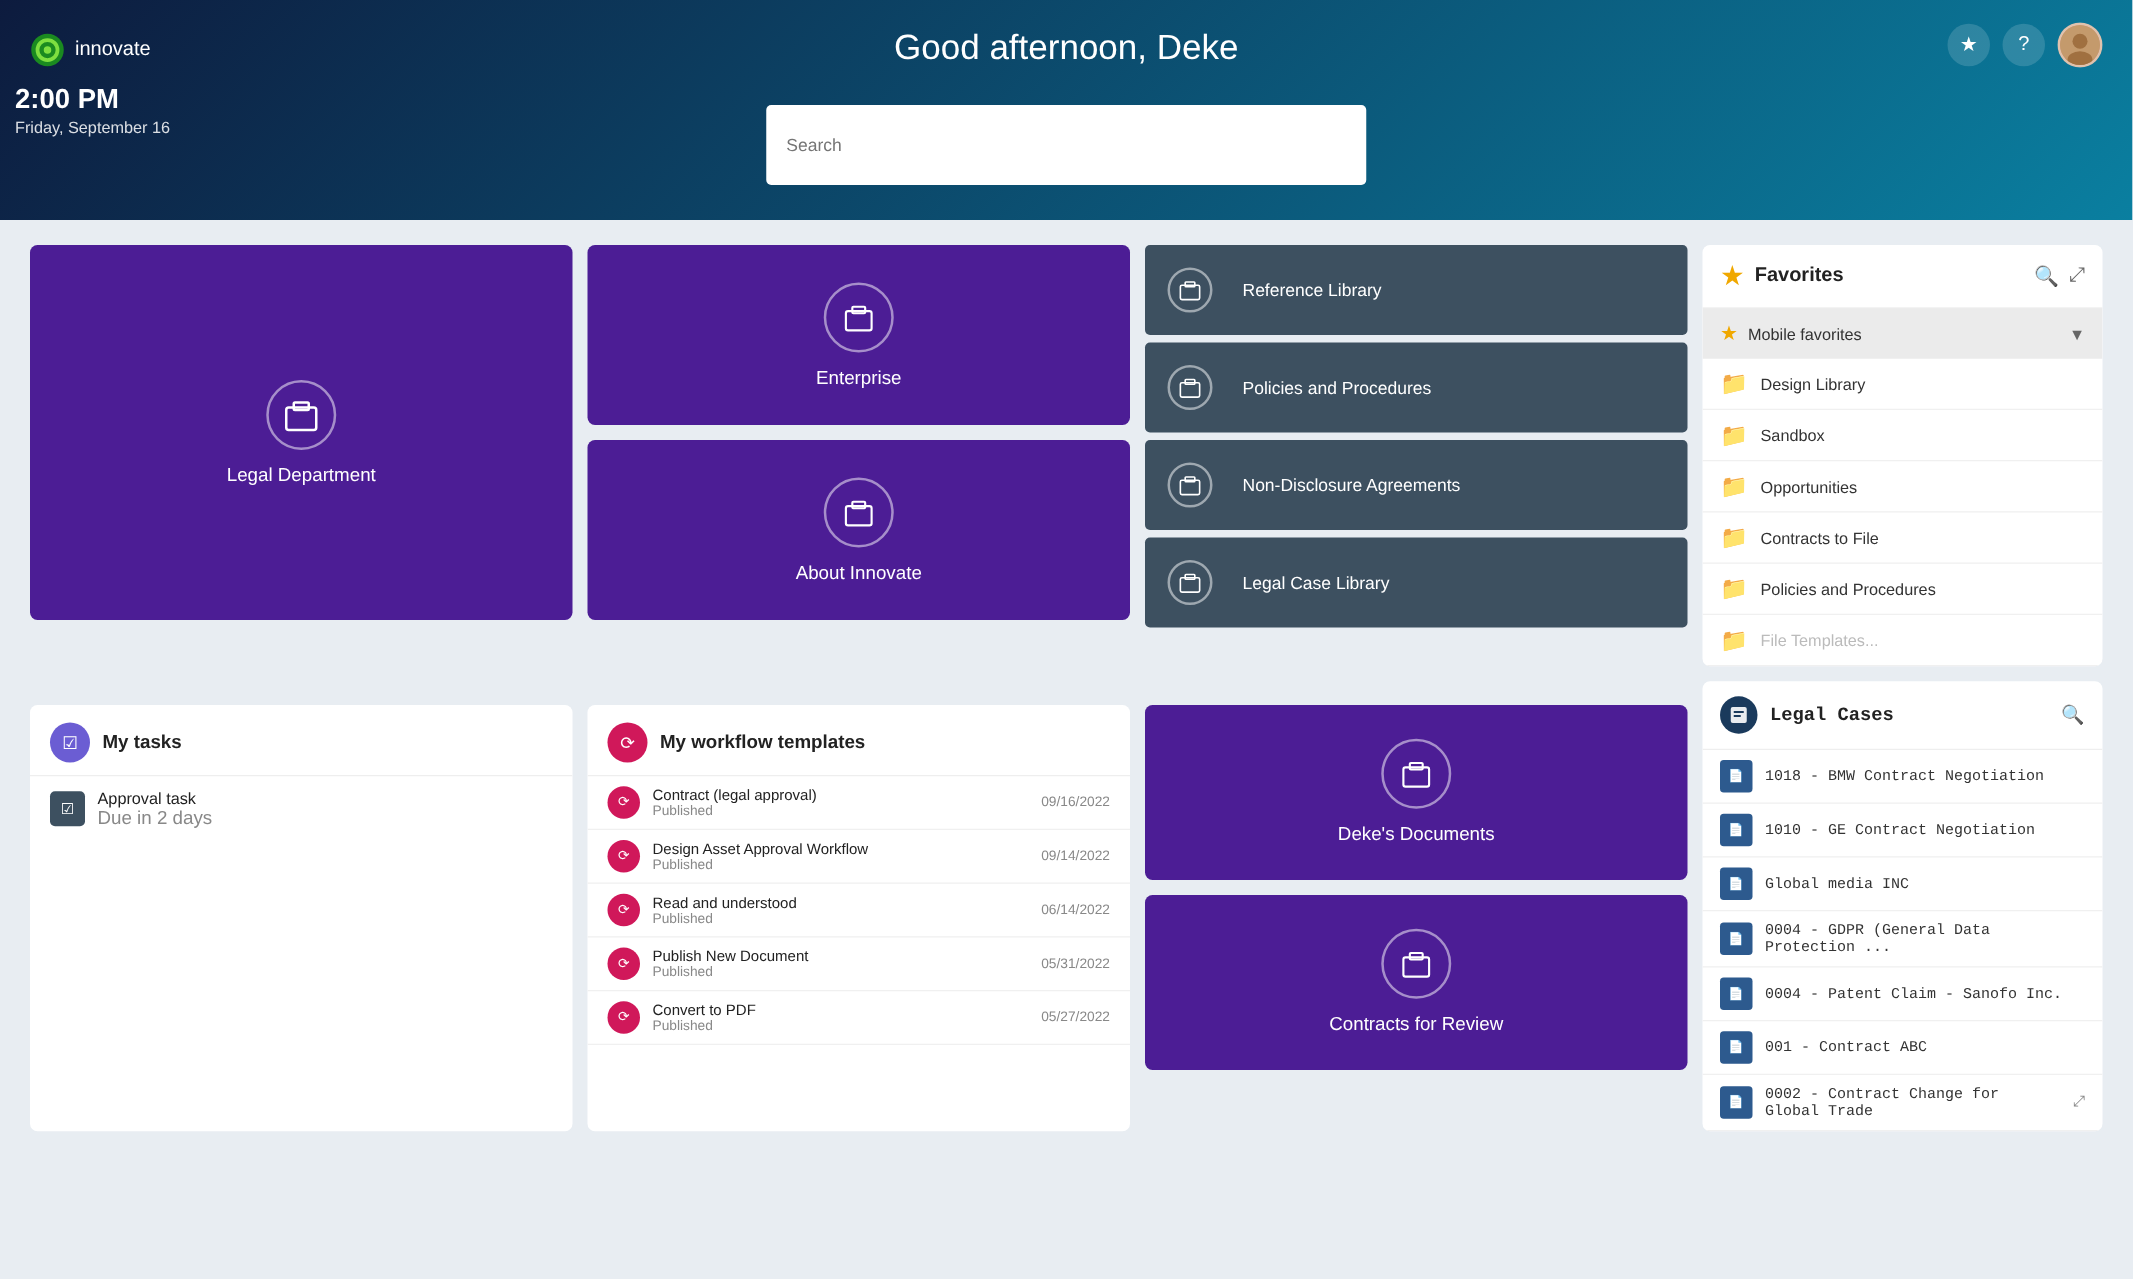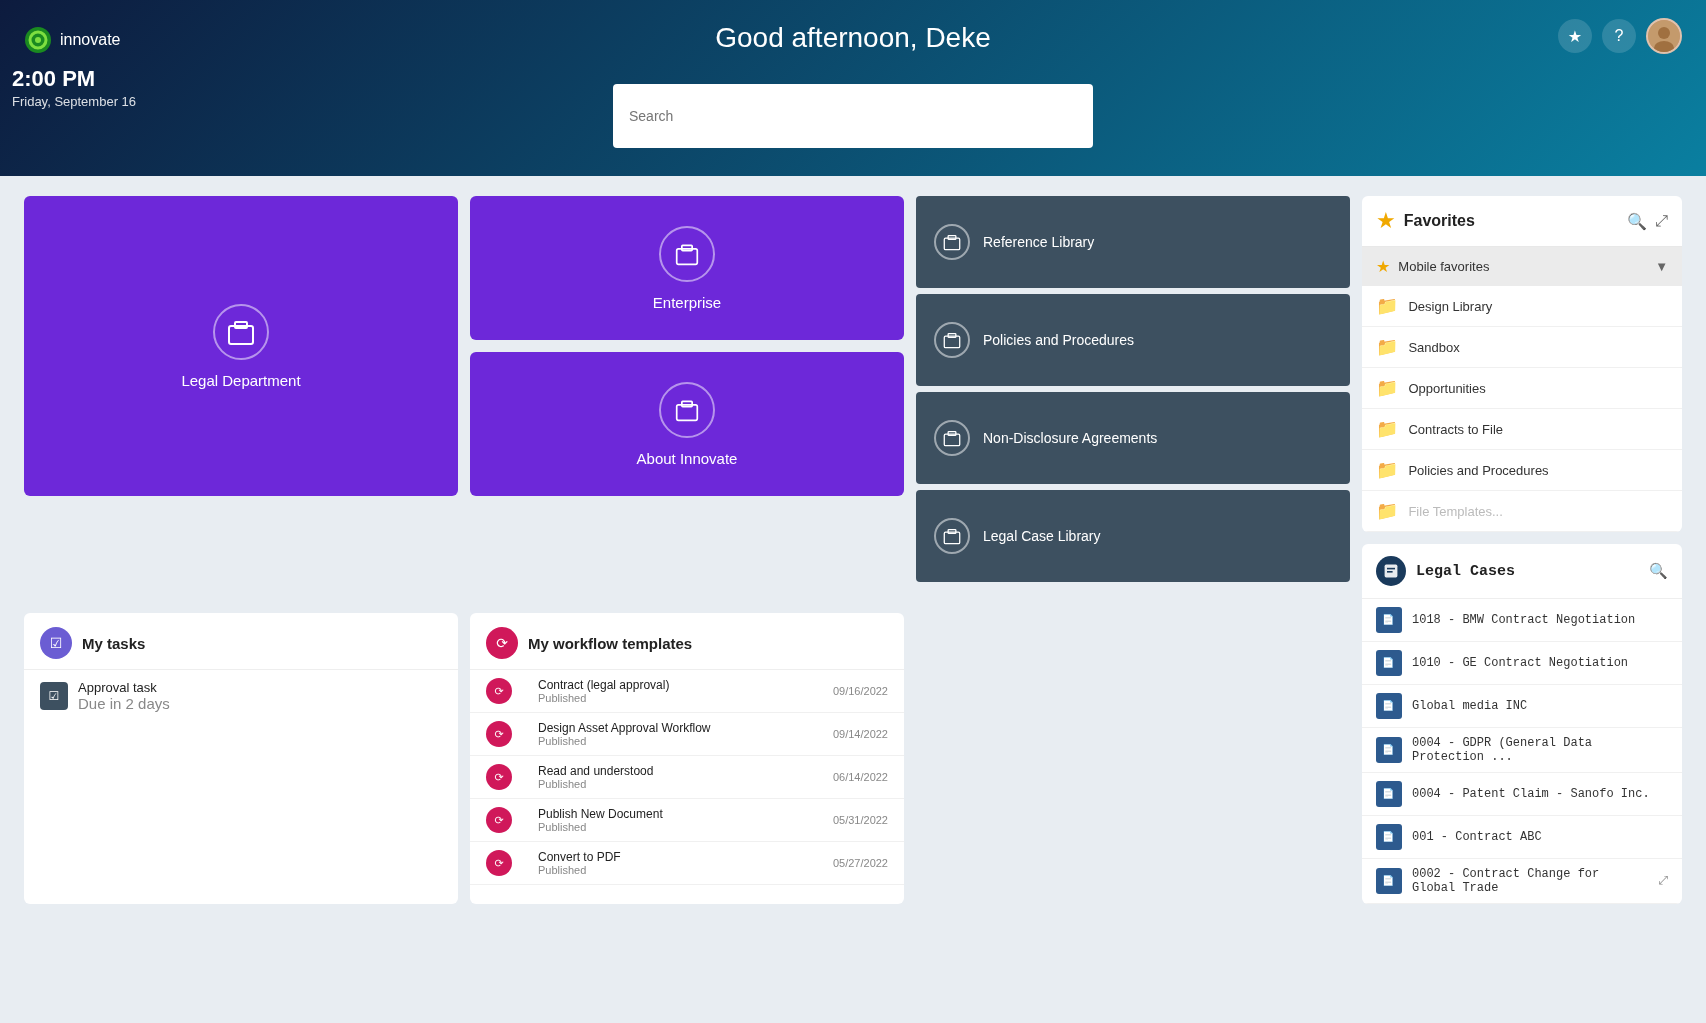--- a/index.html
+++ b/index.html
@@ -100,21 +100,21 @@
       grid-template-rows: auto auto;
       gap: 12px;
     }
 
     
     .tile {
       border-radius: 6px;
       overflow: hidden;
     }
     .tile-dark {
-      background: #6d28d9;
+      background: #4c1d95;
       color: white;
       display: flex;
       flex-direction: column;
       align-items: center;
       justify-content: center;
       cursor: pointer;
       transition: background 0.15s;
     }
     .tile-dark .tile-icon {
       width: 56px;
@@ -157,23 +157,23 @@
       grid-row: 1;
       display: flex;
       flex-direction: column;
       gap: 6px;
     }
     .col3-item {
       background: #3d5060;
       color: white;
       display: flex;
       align-items: center;
-      gap: 13px;
+      gap: 24px;
       padding: 0 18px;
-      height: 92px;
+      height: 72px;
       cursor: pointer;
       transition: background 0.15s;
       border-radius: 4px;
     }
     .col3-item .item-icon {
       width: 36px;
       height: 36px;
       border-radius: 50%;
       border: 2px solid rgba(255,255,255,0.5);
       display: flex;
@@ -325,21 +325,21 @@
       border-bottom: 1px solid #f0f0f0;
     }
     .wf-icon {
       width: 26px; height: 26px;
       background: #d0185a;
       border-radius: 50%;
       display: flex; align-items: center; justify-content: center;
       color: white; font-size: 11px;
       flex-shrink: 0;
     }
-    .wf-info { flex: 1; margin-left: 16px; }
+    .wf-info { flex: 1; }
     .wf-name { font-size: 12px; font-weight: 500; color: #222; }
     .wf-status { font-size: 11px; color: #888; }
     .wf-date { font-size: 11px; color: #888; }
 
     
     .col3-row2 {
       grid-column: 3;
       grid-row: 2;
       display: flex;
       flex-direction: column;
@@ -643,14 +643,34 @@
     <div class="workflow-item">
       <div class="wf-icon">⟳</div>
       <div class="wf-info">
         <div class="wf-name">Convert to PDF</div>
         <div class="wf-status">Published</div>
       </div>
       <span class="wf-date">05/27/2022</span>
     </div>
   </div>
 
+  <div class="col3-row2">
+    <div class="tile tile-dark col3-row2-top">
+      <div class="tile-icon">
+        <svg width="24" height="24" viewBox="0 0 28 28" fill="none">
+          <rect x="2" y="8" width="24" height="18" rx="2" stroke="white" stroke-width="2" fill="none"></rect>
+          <rect x="8" y="4" width="12" height="6" rx="1" stroke="white" stroke-width="2" fill="none"></rect>
+        </svg>
+      </div>
+      <span class="tile-label">Deke's Documents</span>
+    </div>
+    <div class="tile tile-dark col3-row2-bottom">
+      <div class="tile-icon">
+        <svg width="24" height="24" viewBox="0 0 28 28" fill="none">
+          <rect x="2" y="8" width="24" height="18" rx="2" stroke="white" stroke-width="2" fill="none"></rect>
+          <rect x="8" y="4" width="12" height="6" rx="1" stroke="white" stroke-width="2" fill="none"></rect>
+        </svg>
+      </div>
+      <span class="tile-label">Contracts for Review</span>
+    </div>
+  </div>
 
 </div>
 
 </body></html>

